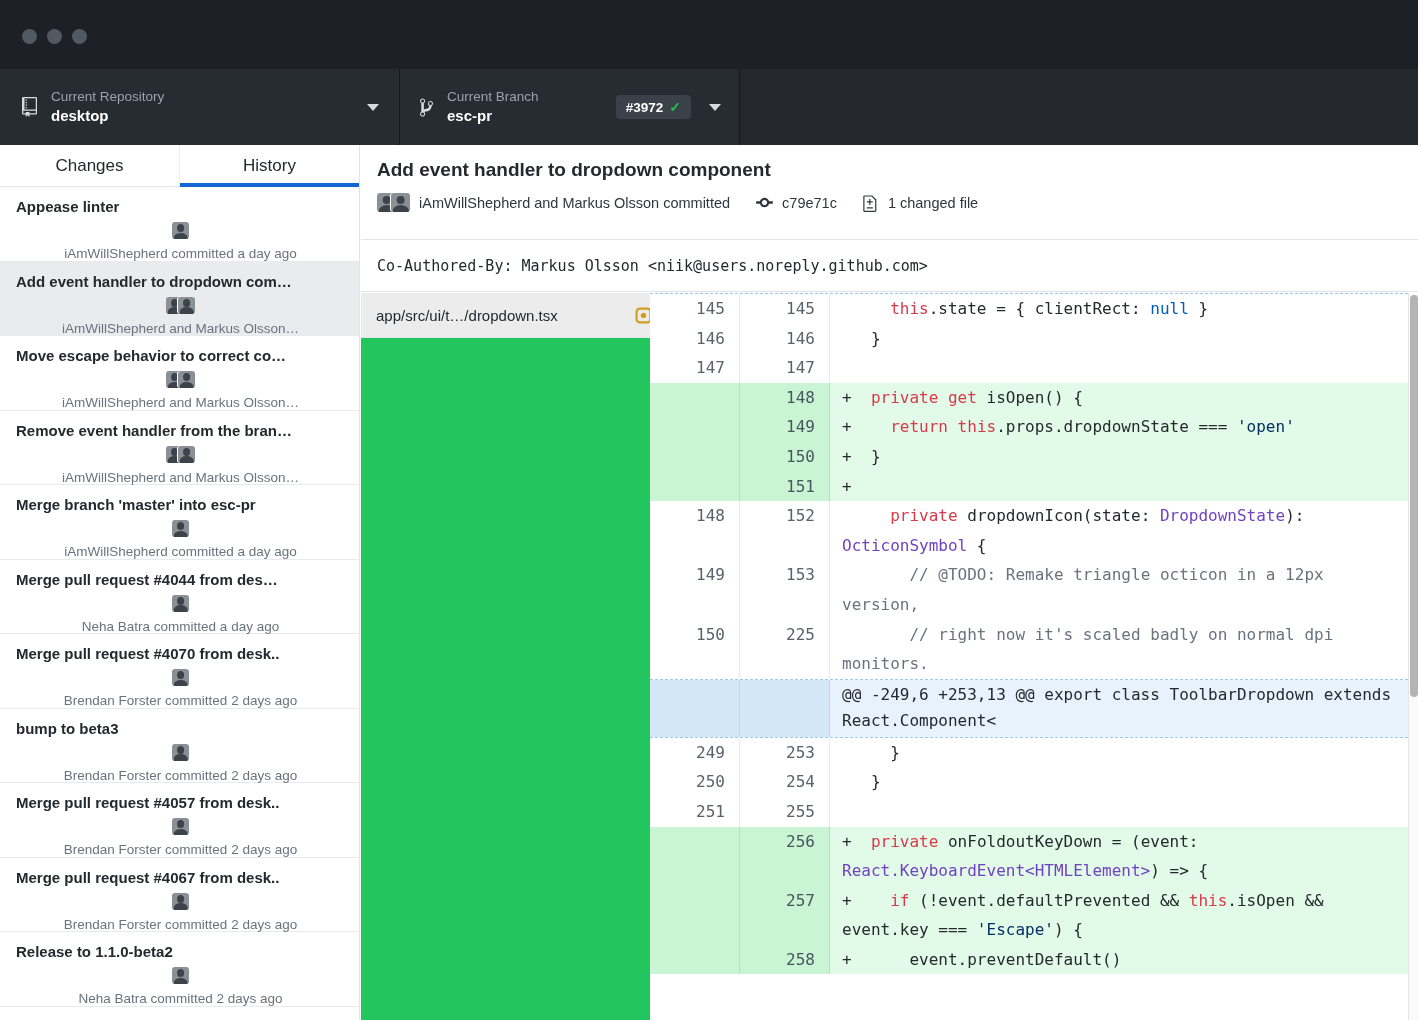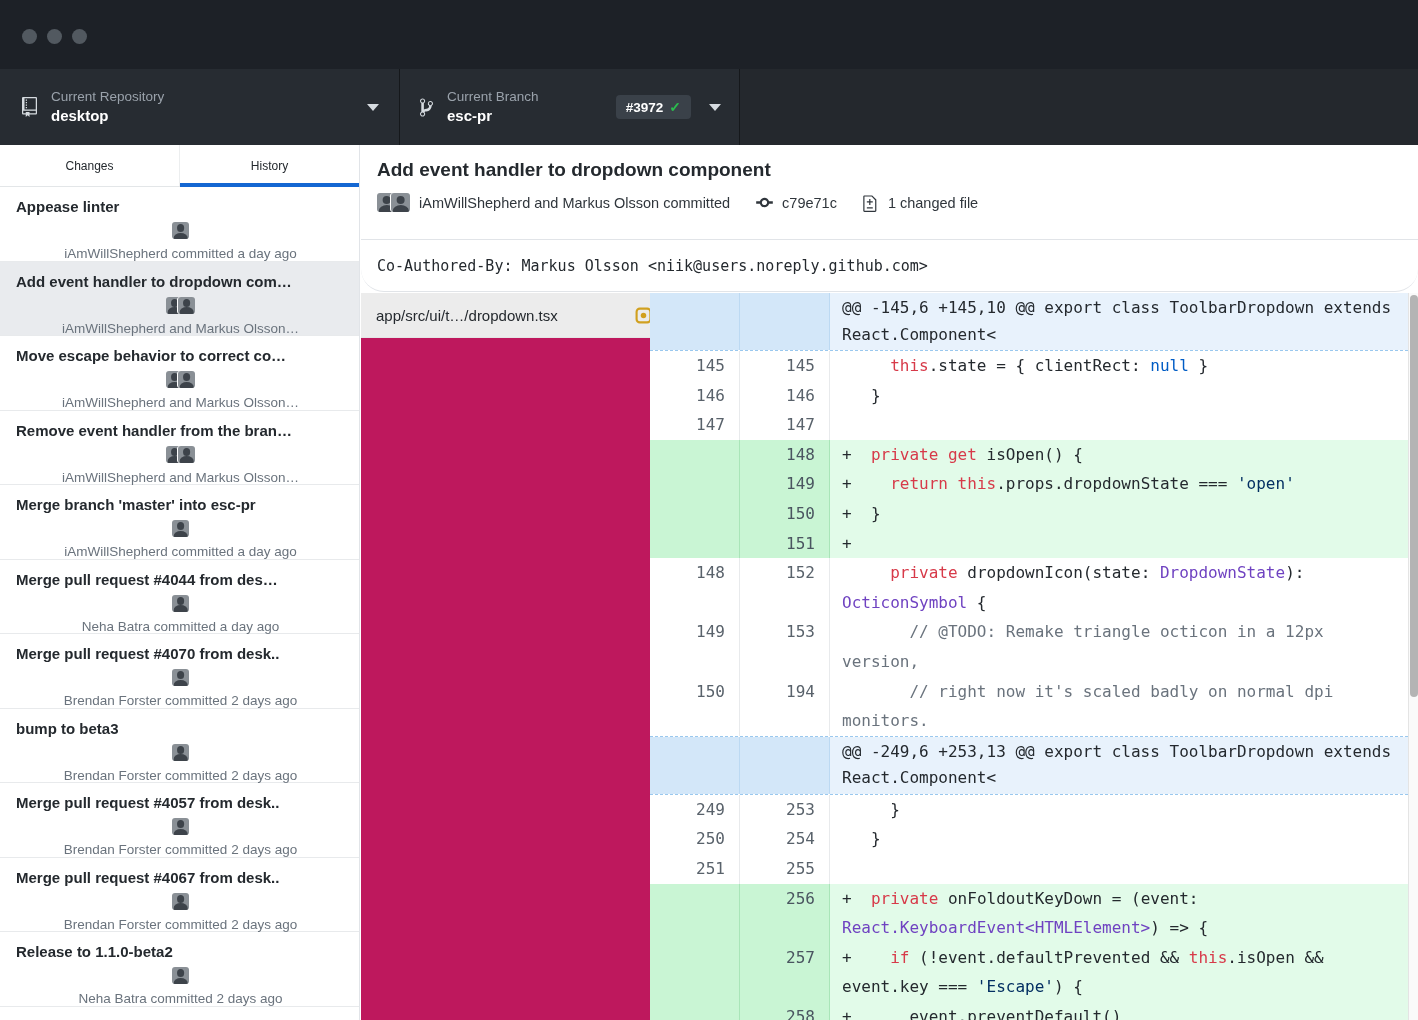--- a/index.html
+++ b/index.html
@@ -27,21 +27,21 @@
   .caret { width:0; height:0; border-left:6px solid transparent; border-right:6px solid transparent; border-top:7px solid #d6dbe0; flex:0 0 auto; }
   .pr-badge { background:#3a4149; border-radius:4px; padding:4px 10px; display:flex; align-items:center; gap:6px; margin-right:18px; }
   .pr-badge .num { color:#fff; font-weight:bold; font-size:13.5px; }
   .pr-badge .check { color:#2bbc4e; font-size:14px; font-weight:bold; }
   .fetch .tb-label { color:#9aa2ab; margin-top:1px; }
   .fetch .tb-value { margin-top:0; }
 
   
   .sidebar { position:absolute; left:0; top:145px; width:360px; height:875px; background:#fff; border-right:1px solid #e1e4e8; overflow:hidden; }
   .tabs { height:42px; display:flex; border-bottom:1px solid #e3e6e8; }
-  .tab { flex:1; display:flex; align-items:center; justify-content:center; font-size:12px; color:#24292e; position:relative; border-right:1px solid #eceeef; cursor:default; }
+  .tab { flex:1; display:flex; align-items:center; justify-content:center; font-size:17px; color:#24292e; position:relative; border-right:1px solid #eceeef; cursor:default; }
   .tab:last-child { border-right:none; }
   .tab.active { font-weight:normal; }
   .tab.active::after { content:""; position:absolute; left:0; right:0; bottom:-1px; height:4px; background:#1467d2; }
   .commit-list { position:absolute; top:42px; left:0; right:0; bottom:0; overflow:hidden; }
   .commit-item { height:74.5px; padding:11px 14px 0 16px; border-bottom:1px solid #e8eaec; background:#fff; }
   .commit-item.selected { background:#e9ebee; }
   .ci-title { font-size:15px; font-weight:bold; color:#24292e; white-space:nowrap; overflow:hidden; }
   .ci-meta { margin-top:7px; display:flex; align-items:center; gap:7px; font-size:13.5px; color:#6a737d; white-space:nowrap; overflow:hidden;flex-direction:column; }
   .avatars { display:flex; flex:0 0 auto; }
   .avatar { width:17px; height:17px; border-radius:3px; background:#8a9096; position:relative; overflow:hidden; flex:0 0 auto; }
@@ -50,25 +50,25 @@
   .avatars .avatar + .avatar { margin-left:-5px; box-shadow:-1px 0 0 #fff; }
 
   
   .main-header { position:absolute; left:361px; top:145px; width:1057px; height:95px; background:#fff; border-bottom:1px solid #e1e4e8; padding:14px 36px 0 16px; }
   .mh-title { font-size:19px; font-weight:bold; color:#24292e; }
   .mh-meta { margin-top:12px; display:flex; align-items:center; gap:9px; font-size:14.5px; color:#30363c; }
   .mh-meta .icon { display:flex; color:#30363c; }
   .mh-meta .gap { width:8px; }
   .mh-meta .avatar { width:19px; height:19px; }
 
-  .desc-bar { position:absolute; left:361px; top:241px; width:1057px; height:51px; background:#fff; border-bottom:1px solid #e1e4e8; display:flex; align-items:center; padding-left:16px;border-radius:23px; }
+  .desc-bar { position:absolute; left:361px; top:241px; width:1057px; height:51px; background:#fff; border-bottom:1px solid #e1e4e8; display:flex; align-items:center; padding-left:16px; }
   .desc-text { font-family:"DejaVu Sans Mono", monospace; font-size:15px; color:#24292e; }
 
   
-  .file-panel { position:absolute; left:361px; top:293px; width:304px; bottom:0; background:#be185d; border-right:1px solid #e1e4e8; }
+  .file-panel { position:absolute; left:361px; top:293px; width:304px; bottom:0; background:#22c55e; border-right:1px solid #e1e4e8; }
   .file-row { height:45px; background:#ececec; display:flex; align-items:center; padding:0 12px 0 15px; border-bottom:1px solid #e5e5e5; }
   .file-path { font-size:15px; color:#24292e; flex:1; white-space:nowrap; overflow:hidden; }
   .file-status { flex:0 0 auto; display:flex; color:#d1a01f; }
 
   
   .diff { position:absolute; left:650px; top:293px; right:0; bottom:0; overflow:hidden; background:#fff;
     font-family:"DejaVu Sans Mono", monospace; font-size:16px; line-height:29.6px; color:#24292e; }
   .drow { display:flex; align-items:stretch; }
   .g1,.g2 { width:90px; flex:0 0 auto; text-align:right; padding-right:14px; font-size:16px; color:#59626b; }
   .dcode { flex:1; padding:0 10px 0 12px; white-space:pre-wrap; overflow-wrap:break-word; min-width:0; }
@@ -297,21 +297,20 @@
             <circle cx="8" cy="8" r="2.6" fill="currentColor"></circle>
           </svg>
         </span>
       </div>
     </div>
 
   <div class="diff" id="diff-rows">
       <div class="drow hunk">
         <div class="g1"></div>
         <div class="g2"></div>
-        <div class="dcode">@@ -145,6 +145,10 @@ export class ToolbarDropdown extends React.Component&lt;</div>
       </div>
       <div class="drow ctx">
         <div class="g1">145</div>
         <div class="g2">145</div>
         <div class="dcode"><span>     </span><span class="sk">this</span><span>.state = { clientRect: </span><span class="sc">null</span><span> }</span></div>
       </div>
       <div class="drow ctx">
         <div class="g1">146</div>
         <div class="g2">146</div>
         <div class="dcode"><span>   }</span></div>
@@ -346,21 +345,21 @@
         <div class="g2">152</div>
         <div class="dcode"><span>     </span><span class="sk">private</span><span> dropdownIcon(state: </span><span class="st">DropdownState</span><span>): </span><span class="st">OcticonSymbol</span><span> {</span></div>
       </div>
       <div class="drow ctx">
         <div class="g1">149</div>
         <div class="g2">153</div>
         <div class="dcode"><span class="sm">       // @TODO: Remake triangle octicon in a 12px version,</span></div>
       </div>
       <div class="drow ctx">
         <div class="g1">150</div>
-        <div class="g2">194</div>
+        <div class="g2">225</div>
         <div class="dcode"><span class="sm">       // right now it's scaled badly on normal dpi monitors.</span></div>
       </div>
       <div class="drow hunk not-first">
         <div class="g1"></div>
         <div class="g2"></div>
         <div class="dcode">@@ -249,6 +253,13 @@ export class ToolbarDropdown extends React.Component&lt;</div>
       </div>
       <div class="drow ctx">
         <div class="g1">249</div>
         <div class="g2">253</div>

